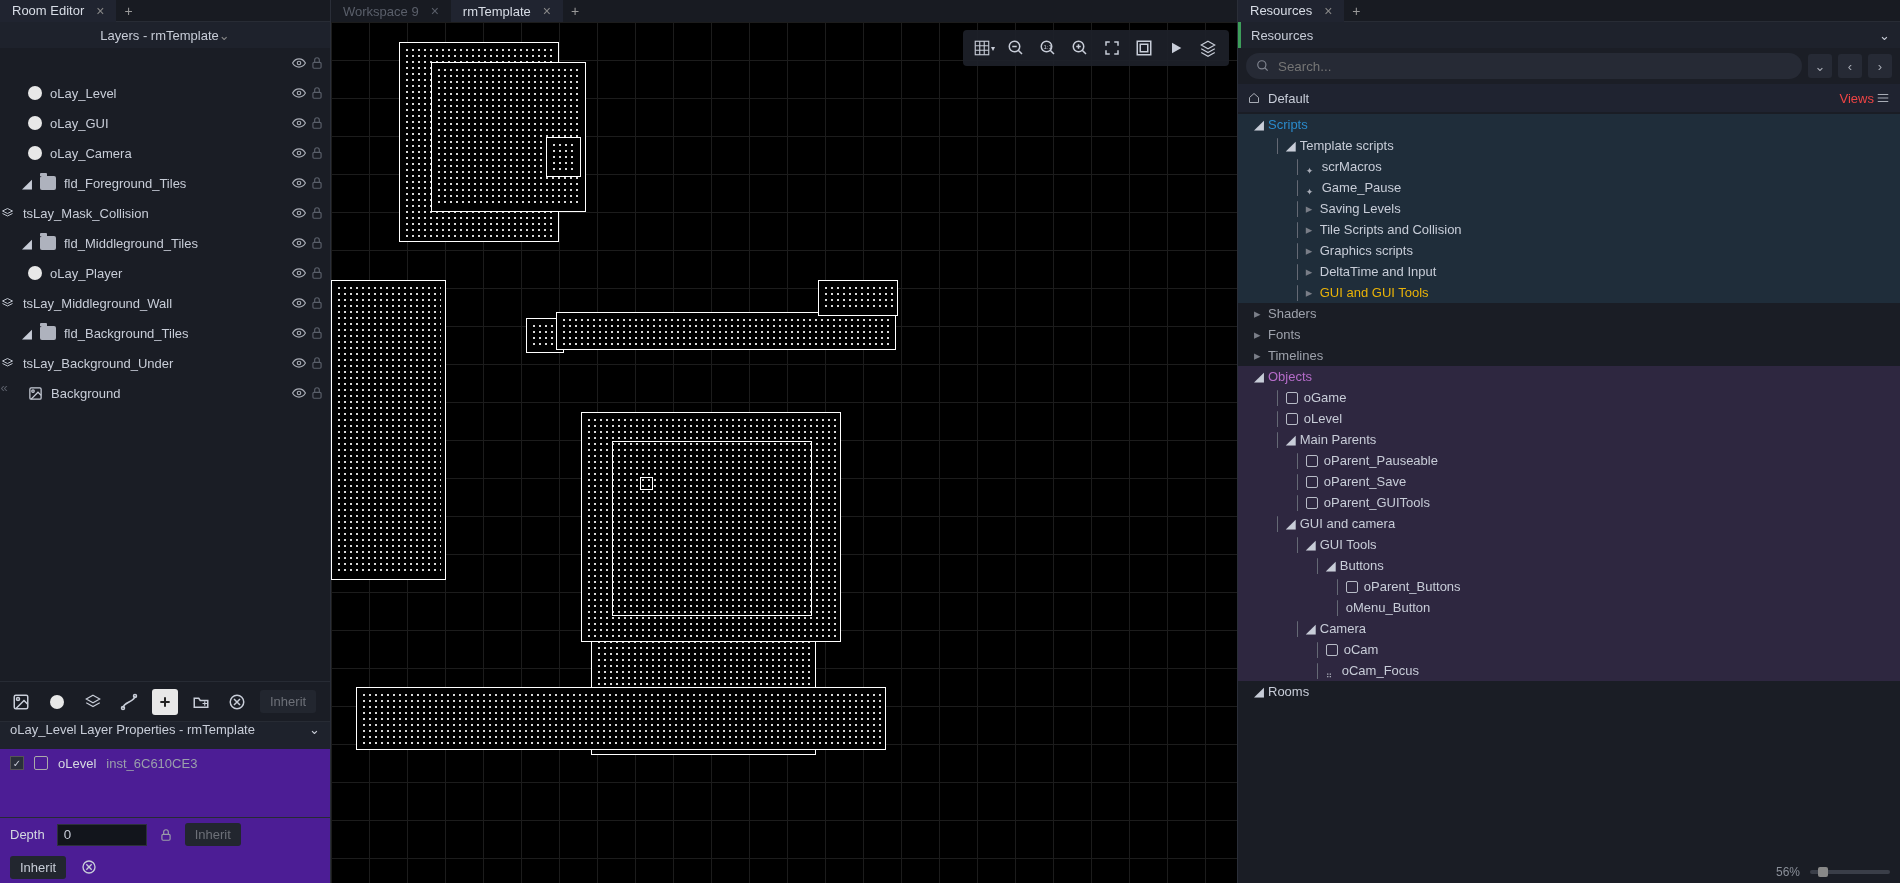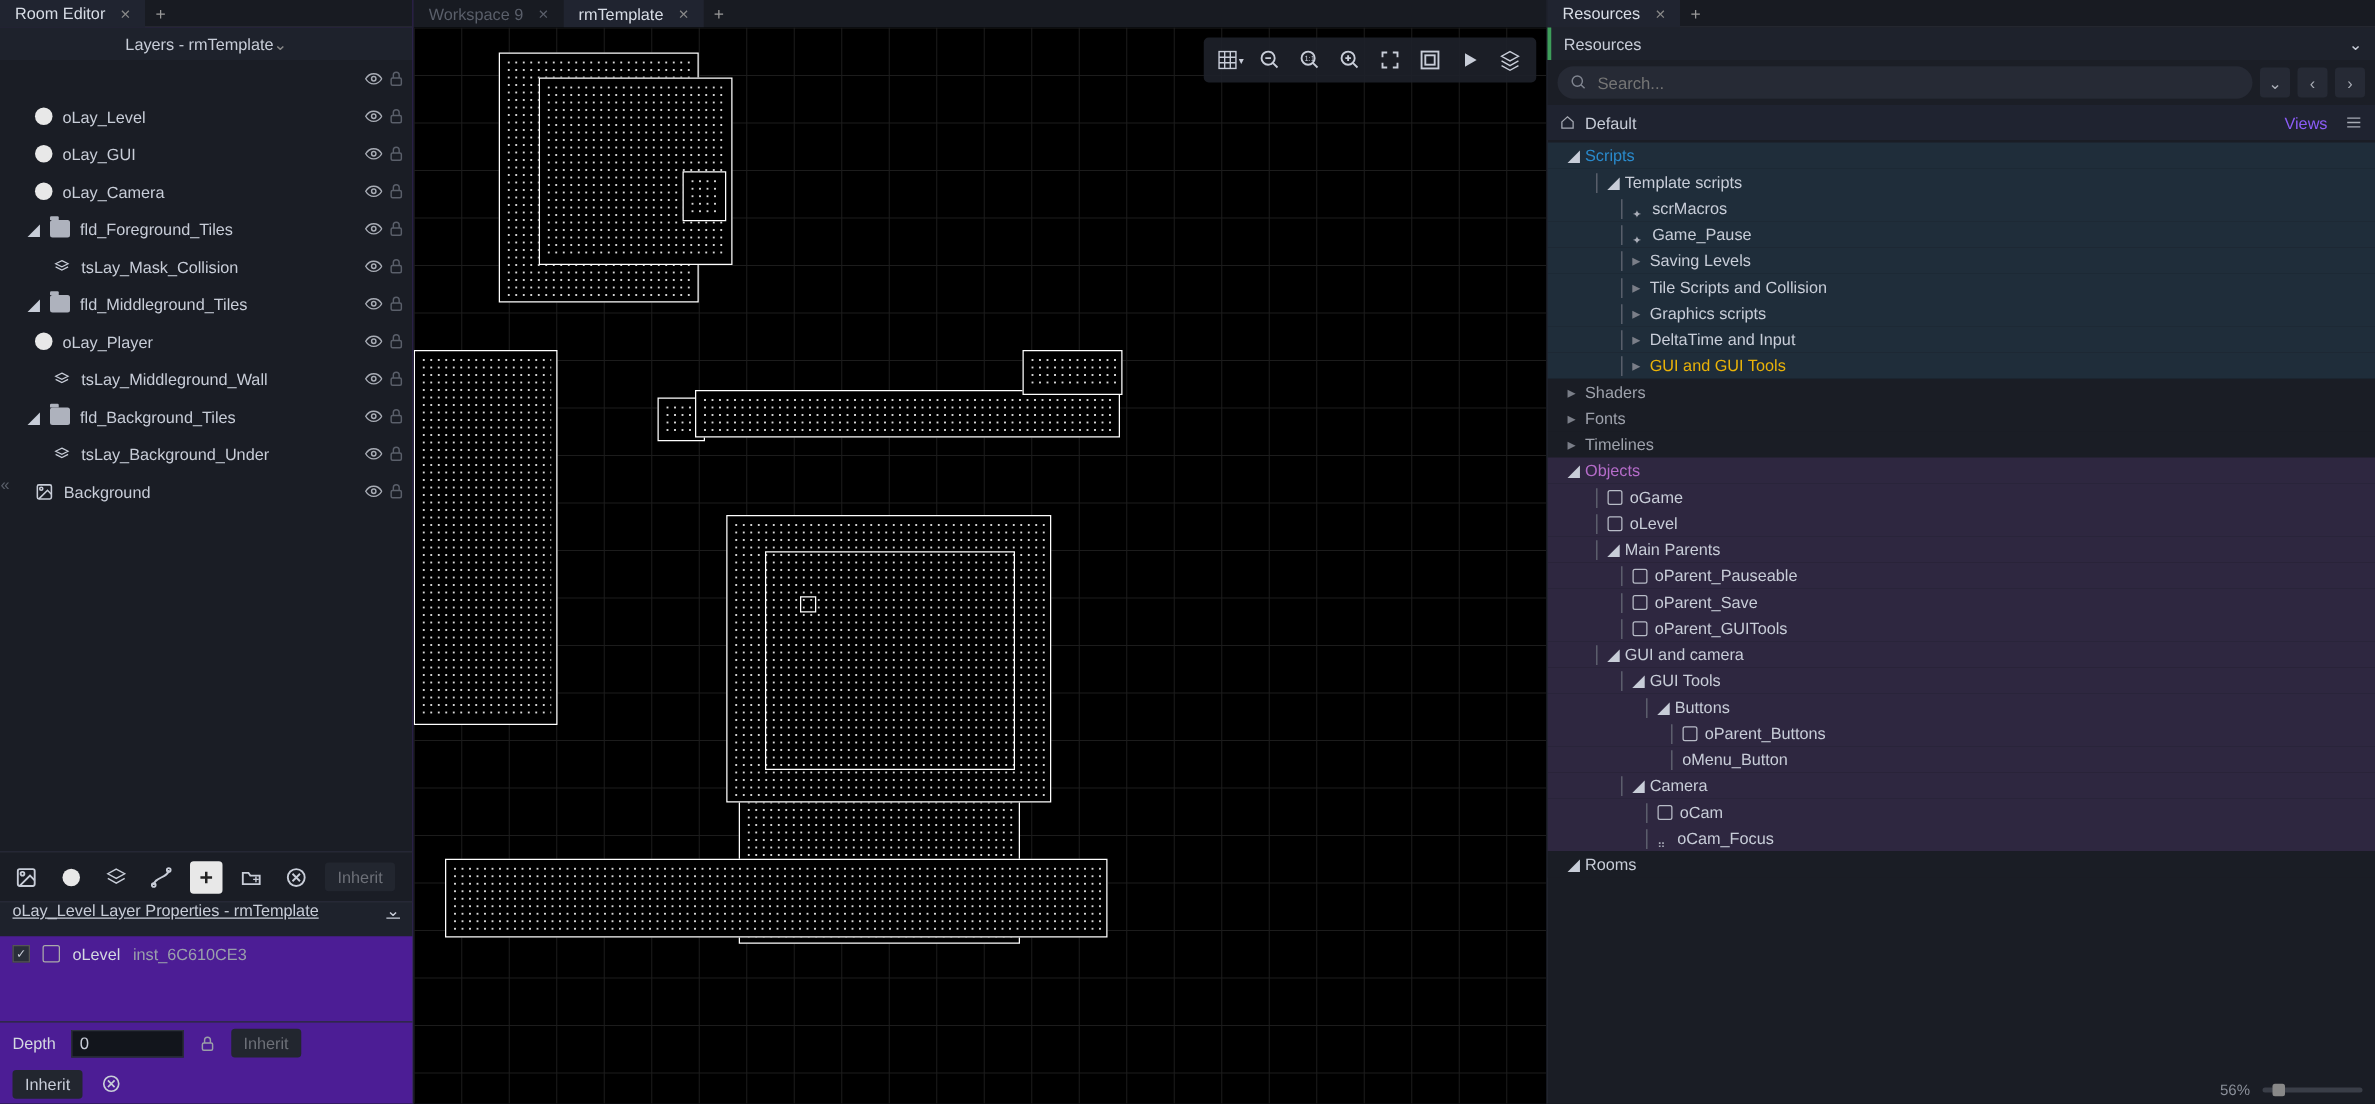--- a/index.html
+++ b/index.html
@@ -14,38 +14,38 @@
 .tab-close { color: #888; font-size: 14px; cursor: pointer; }
 .tab-add { color: #999; font-size: 14px; padding: 0 8px; }
 
 .panel-header { height: 26px; display: flex; align-items: center; padding: 0 10px; background: #1e222c; color: #c8cdd8; justify-content: center; }
 .panel-header .chev { color: #888; }
 
 .layers-list { flex: 1; overflow: auto; background: #1a1d25; }
 .layer-row { height: 30px; display: flex; align-items: center; padding-right: 6px; }
 .layer-row .indent-0 { padding-left: 28px; }
 .layer-row .indent-1 { padding-left: 22px; }
-.layer-row .indent-2 { padding-left: 42px; }
+.layer-row .indent-2 { }
 .layer-name { flex: 1; color: #c8cdd8; display: flex; align-items: center; gap: 8px; }
 .layer-icons { display: flex; gap: 4px; align-items: center; }
 .eye, .lock { width: 14px; height: 14px; color: #a8acb5; }
 .collapse-arrow { width: 10px; color: #c8cdd8; display: inline-block; }
 
 .circle-icon { width: 14px; height: 14px; border-radius: 50%; background: #e8e8e8; display: inline-block; }
 .folder-icon { width: 16px; height: 14px; background: #aeb2bd; border-radius: 2px; display: inline-block; position: relative; }
 .folder-icon::before { content:""; position:absolute; top:-3px; left:0; width:7px; height:3px; background:#aeb2bd; border-radius:1px 1px 0 0; }
 .tile-icon { width: 15px; height: 15px; display: inline-block; color: #a9adb7; }
 .bg-icon { width: 15px; height: 15px; display: inline-block; color: #a9adb7; }
 
 .toolbar-row { height: 40px; display: flex; align-items: center; gap: 10px; padding: 0 8px; background: #1a1d25; border-top: 1px solid #272b34; }
 .tool-btn { width: 26px; height: 26px; display:flex; align-items:center; justify-content:center; color:#c8cdd8; border-radius:3px; }
 .tool-btn.active { background:#e8e8e8; color:#222; }
 .inherit-btn { padding: 4px 10px; background:#22262f; color:#6d7078; border-radius:3px; }
 
-.props-header { height: 28px; display:flex; align-items:flex-end; justify-content:space-between; padding: 13px 10px; background:#1e222c; color:#c8cdd8; border-top:1px solid #272b34;text-decoration:underline; }
+.props-header { height: 28px; display:flex; align-items:flex-start; justify-content:space-between; padding: 0 10px; background:#1e222c; color:#c8cdd8; border-top:1px solid #272b34; }
 .inst-row { height: 28px; display:flex; align-items:center; gap:10px; padding:0 10px; }
 .checkbox { width:14px; height:14px; background:#2a2f3a; border:1px solid #555; display:flex; align-items:center; justify-content:center; font-size:10px; color:#c8cdd8; }
 .obj-icon { width:14px; height:14px; border:1px solid #aaa; border-radius:2px; display:inline-block; }
 
 .depth-row { height: 34px; display:flex; align-items:center; gap:12px; padding:0 10px; border-top:1px solid #272b34; }
 .depth-input { width:90px; height:22px; background:#12151c; border:1px solid #2d313c; color:#c8cdd8; padding:0 6px; }
 .inherit-row { height: 32px; display:flex; align-items:center; gap:10px; padding:0 10px; }
 
 .center-tabs { height: 22px; background:#181b22; display:flex; align-items:center; }
 .center-tabs .tab.inactive { color: #5a5f6a; }
@@ -64,21 +64,21 @@
 .canvas-tile .inner-hole { position:absolute; background:#000; border:1.5px solid #fff; }
 .tiny { position:absolute; width:13px; height:13px; border:1.5px solid #fff; }
 
 .right-header-bar { height: 26px; display:flex; align-items:center; padding:0 10px; background:#1e222c; color:#c8cdd8; justify-content:space-between; border-left:3px solid #3d9e5a; }
 .search-row { height: 36px; display:flex; align-items:center; padding:0 8px; gap:6px; background:#1b1e26; }
 .search-box { flex:1; height:26px; background:#262a35; border-radius:14px; display:flex; align-items:center; gap:8px; padding:0 10px; color:#808590; }
 .search-input { flex:1; background:transparent; border:none; outline:none; color:#7dd3fc; }
 .search-nav-btn { width:24px; height:24px; background:#262a35; display:flex; align-items:center; justify-content:center; color:#a8acb5; border-radius:3px; }
 
 .default-row { height:28px; display:flex; align-items:center; padding:0 10px; gap:10px; background:#1f2330; color:#c8cdd8; justify-content:space-between; }
-.views-menu { display:flex; align-items:center; gap:14px; color:#8b5cf6;justify-content:flex-end; }
+.views-menu { display:flex; align-items:center; gap:2px; color:#ef4444;justify-content:flex-end; }
 
 .tree { flex:1; overflow:auto; padding-top:2px; }
 .tree-row { height:21px; display:flex; align-items:center; padding-left:10px; }
 .scripts-bg { background:#1f2d3a; }
 .objects-bg { background:#2e2740; }
 .plain-row { background:#1a1d25; color:#9ea2ac; }
 .rooms-row { background:#1a1d25; color:#c8cdd8; }
 .tree-arrow { width:8px; color:#c8cdd8; display:inline-block; margin-right:6px; }
 .tree-arrow.right { color:#7a7e88; }
 .tree-icon { width:12px; height:12px; border:1px solid #b8bcc7; border-radius:2px; display:inline-block; margin-right:6px; }

